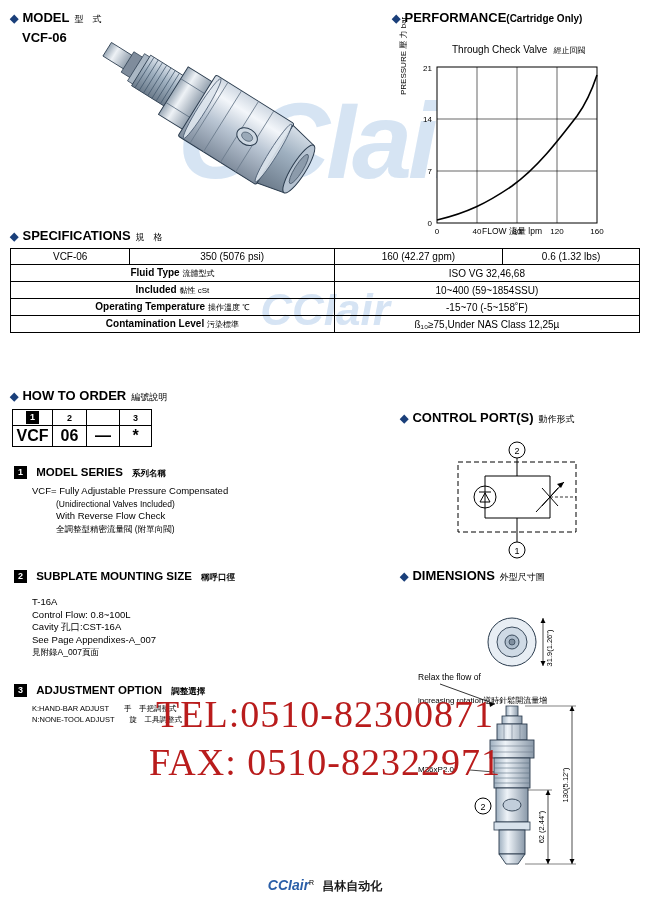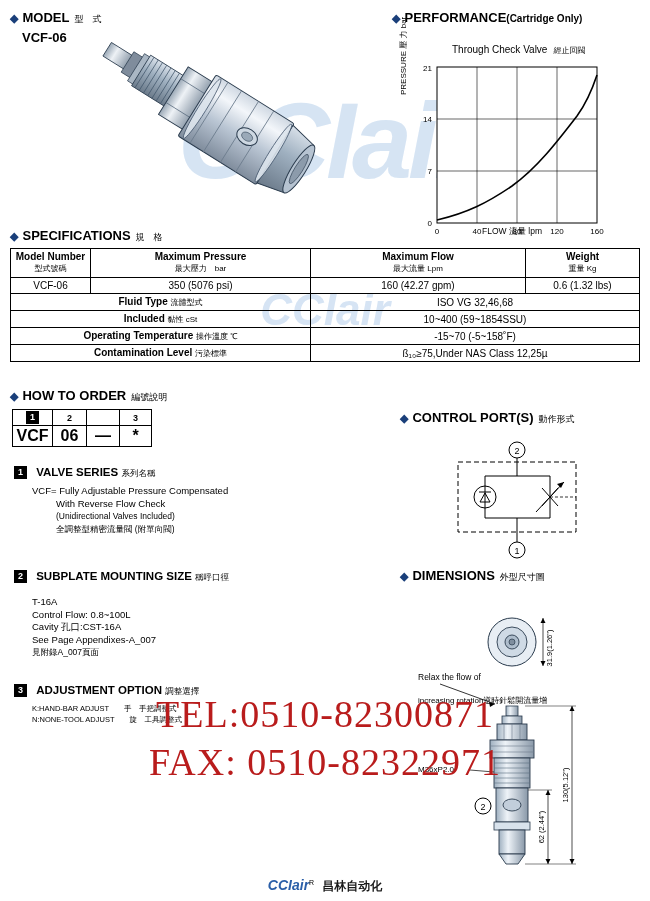--- a/index.html
+++ b/index.html
@@ -119,21 +119,21 @@
   #order-box td.code { font-size: 16px; font-weight: bold; height: 20px; }
   .num-badge {
     display: inline-block; width: 13px; height: 13px; line-height: 13px;
     background: #000; color: #fff; font-size: 9px; font-weight: bold;
     text-align: center; vertical-align: middle;
   }
   .step { position: absolute; z-index: 3; }
   .step .st-title {
     font-size: 11.5px; font-weight: bold; white-space: nowrap;
   }
-  .step .st-title .cn { font-size: 8.5px; font-weight: normal; }
+  .step .st-title .cn { font-size: 8.5px; font-weight: bold; margin-left: 6px; }
   .step .st-body { font-size: 9.5px; line-height: 12.5px; margin-top: 5px; }
   .step .st-body .cn { font-size: 8.5px; }
   .step .st-body .ind { padding-left: 18px; }
 
   
   .cp-wrap { position: absolute; left: 440px; top: 440px; z-index: 3; }
 
   
   .dim-wrap { position: absolute; left: 400px; top: 600px; z-index: 2; }
   .dim-note {
@@ -261,38 +261,20 @@
       <text x="205" y="224" font-size="8" text-anchor="middle" font-family="Liberation Sans, sans-serif">160</text>
     </svg>
   </div>
 
   <div class="sec-head" style="left:10px; top:228px;">
     <span class="dia">◆</span><span>SPECIFICATIONS</span><span class="cn">規　格</span>
   </div>
 
   <table id="spec-table">
     <tbody>
-        <tr>
-      <td class="hdr" style="width:80px;">
-        <div>Model Number</div>
-        <div class="cn">型式號碼</div>
-      </td>
-      <td class="hdr" style="width:220px;">
-        <div>Maximum Pressure</div>
-        <div class="cn">最大壓力　bar</div>
-      </td>
-      <td class="hdr" style="width:215px;">
-        <div>Maximum Flow</div>
-        <div class="cn">最大流量  Lpm</div>
-      </td>
-      <td class="hdr">
-        <div>Weight</div>
-        <div class="cn">重量  Kg</div>
-      </td>
-    </tr>
     <tr>
       <td class="val">VCF-06</td>
       <td class="val">350 (5076 psi)</td>
       <td class="val">160 (42.27 gpm)</td>
       <td class="val">0.6 (1.32 lbs)</td>
     </tr>
     <tr>
       <td class="lbl" colspan="2">
         <span>Fluid Type</span>
         <span class="cn">流體型式</span>
@@ -342,27 +324,27 @@
         <td class="code">—</td>
         <td class="code">*</td>
       </tr>
     </tbody>
       </table>
   </div>
 
   <div class="step" style="left:14px; top:466px; width:330px;">
     <div class="st-title">
       <span class="num-badge">1</span>
-      <span style="margin-left:6px;">VALVE SERIES</span>
+      <span style="margin-left:6px;">MODEL SERIES</span>
       <span class="cn">系列名稱</span>
     </div>
     <div class="st-body">
       <div class="ind">VCF= Fully Adjustable Pressure Compensated</div>
+      <div class="ind" style="padding-left:42px; font-size:8.5px;">(Unidirectional Valves Included)</div>
       <div class="ind" style="padding-left:42px;">With Reverse Flow Check</div>
-      <div class="ind" style="padding-left:42px; font-size:8.5px;">(Unidirectional Valves Included)</div>
       <div class="ind cn" style="padding-left:42px;">全調整型精密流量閥 (附單向閥)</div>
     </div>
   </div>
 
   <div class="step" style="left:14px; top:570px; width:340px;">
     <div class="st-title">
       <span class="num-badge">2</span>
       <span style="margin-left:6px;">SUBPLATE MOUNTING SIZE</span>
       <span class="cn">稱呼口徑</span>
     </div>

